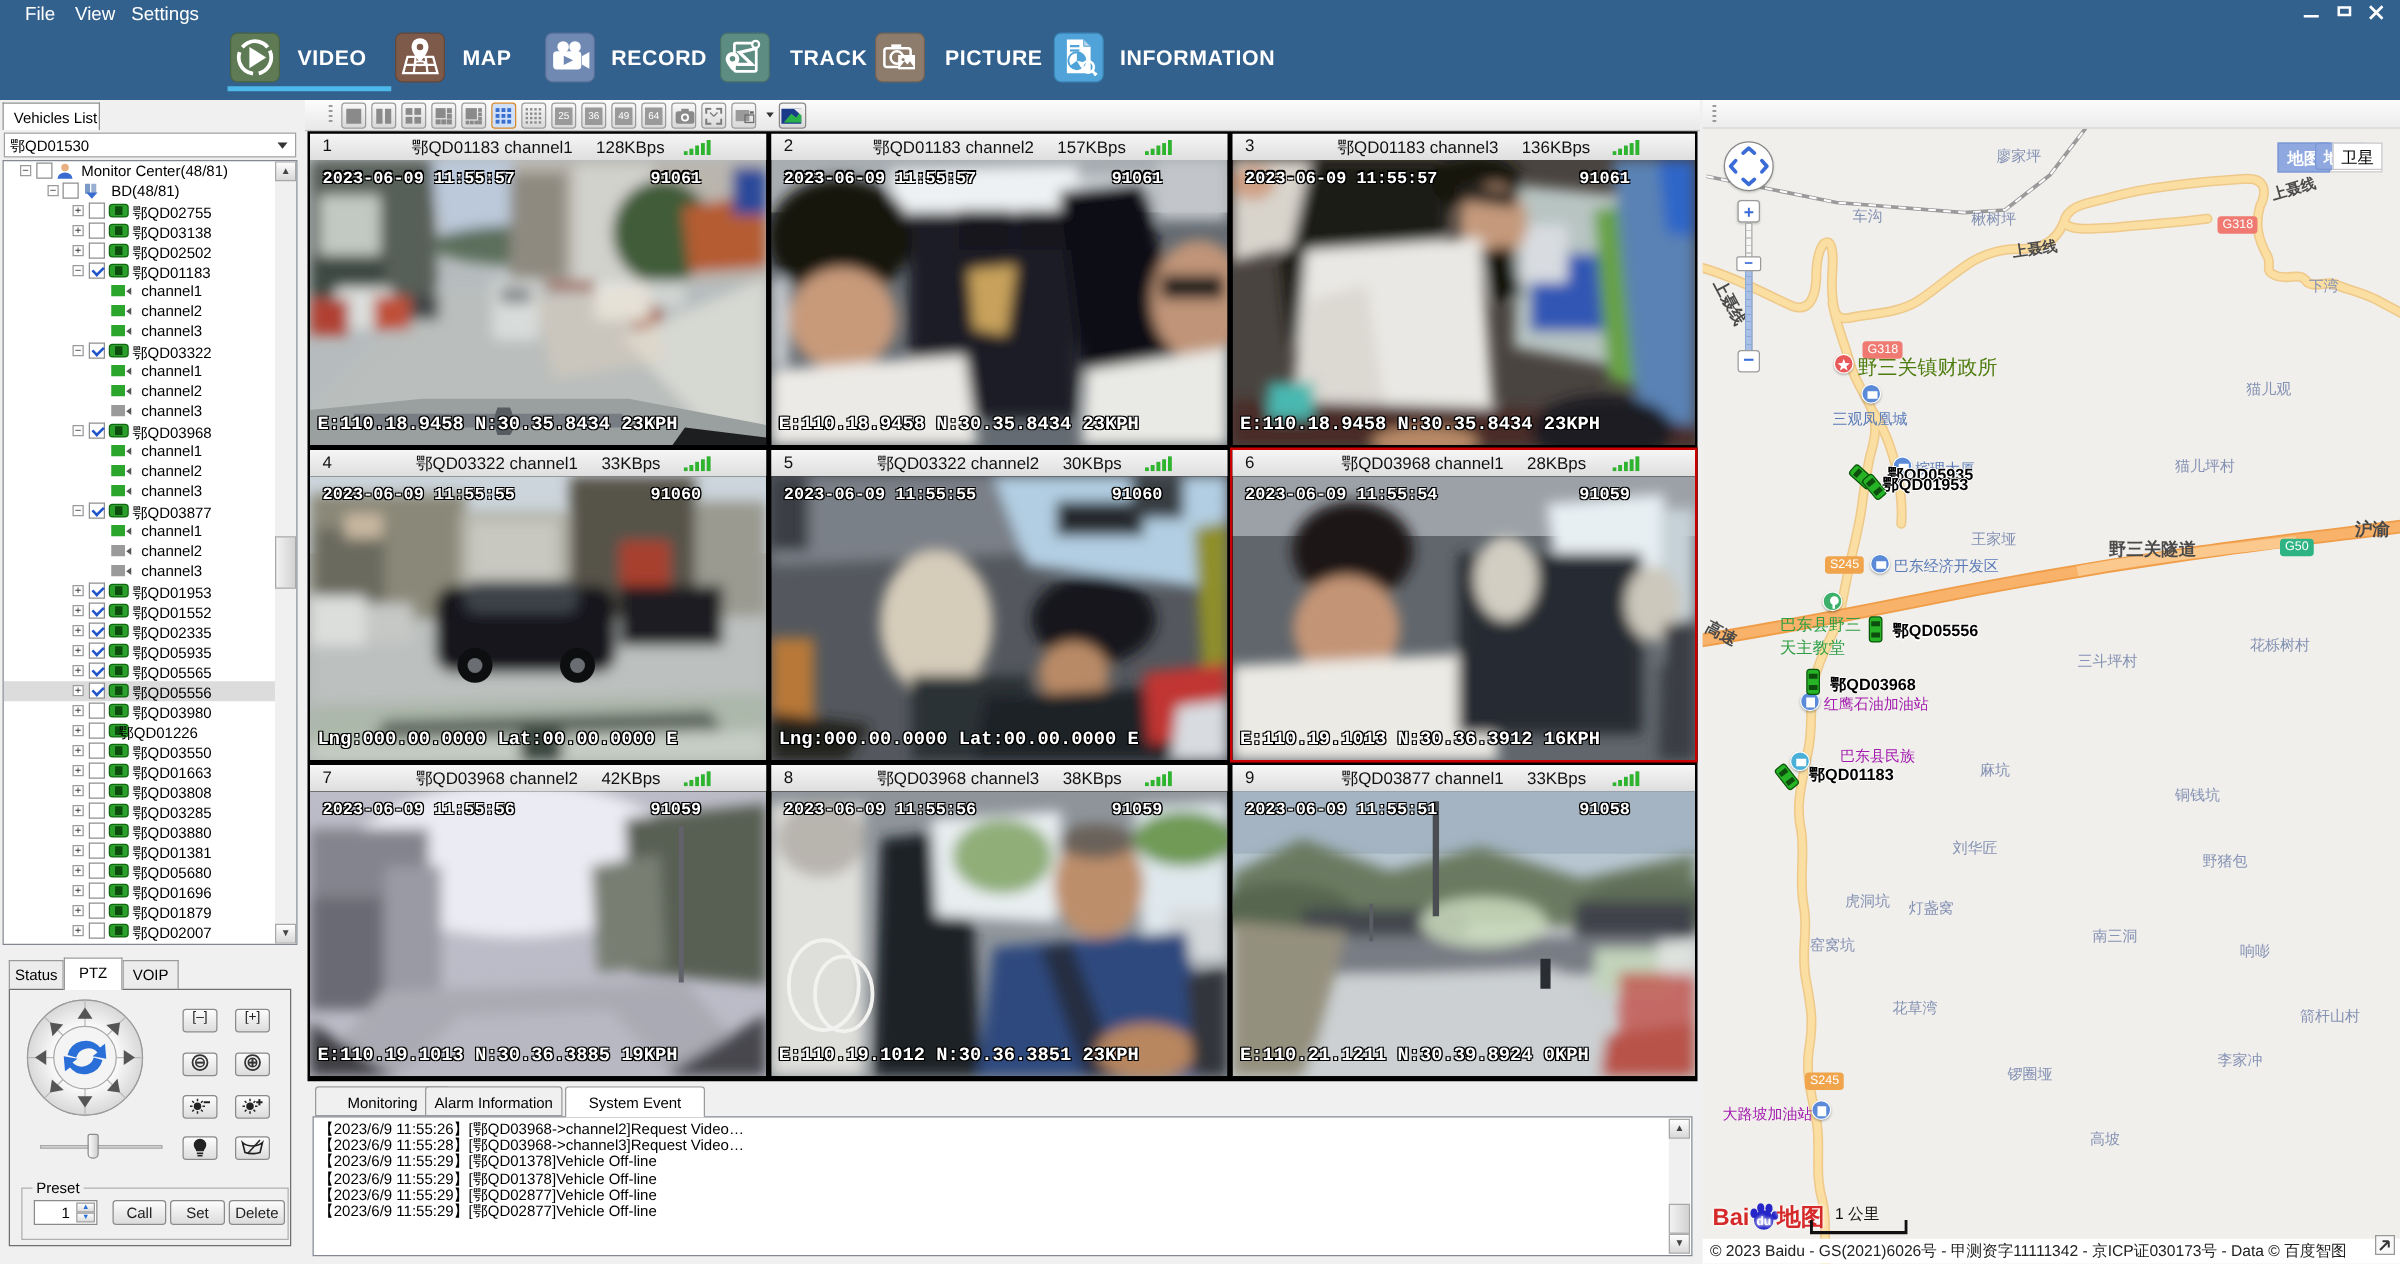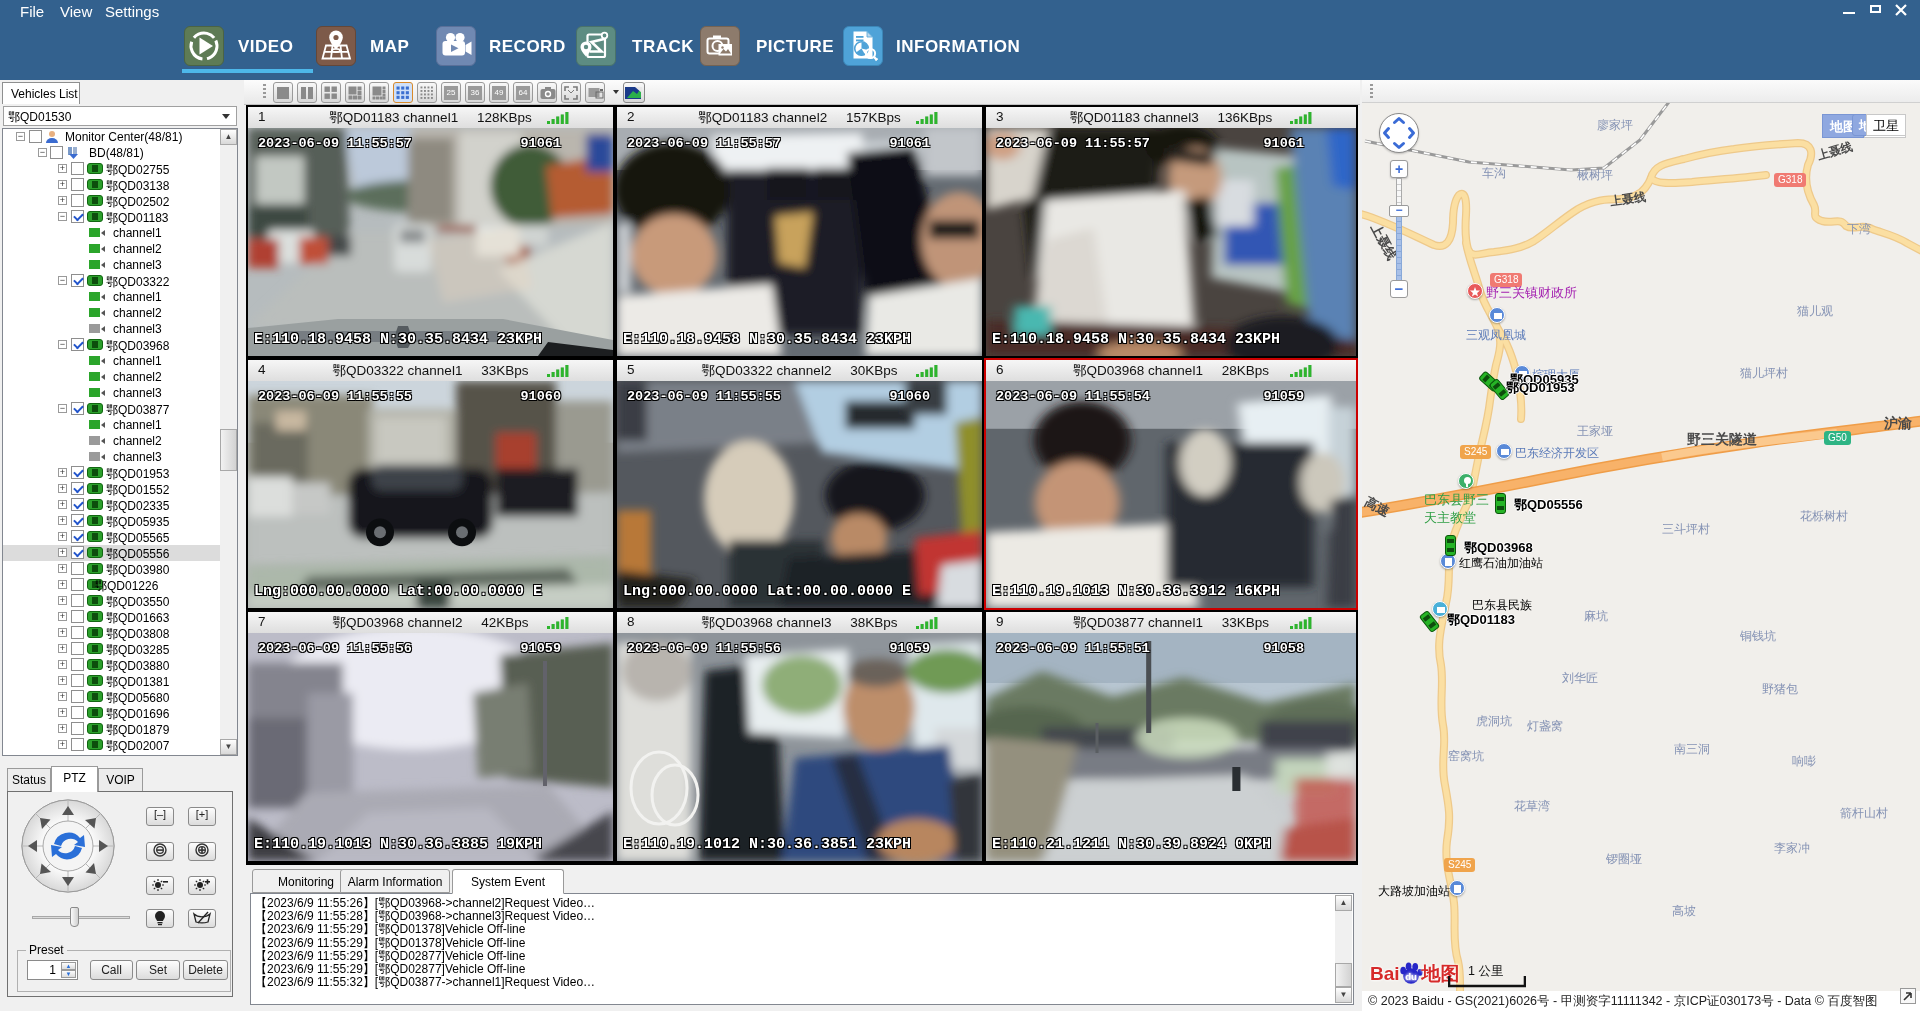--- a/index.html
+++ b/index.html
@@ -43,21 +43,21 @@
 .ov{position:absolute;color:#fff;font-family:"Liberation Mono",monospace;font-weight:bold;font-size:15px;text-shadow:1px 1px 0 #000,-1px -1px 0 #000,1px -1px 0 #000,-1px 1px 0 #000;white-space:nowrap}
 
 #logtabs{position:absolute;left:244px;top:868px;width:1116px;height:25px;background:#f0f0f0}
 .ltab{position:absolute;top:1px;height:24px;border:1px solid #9a9a9a;font-size:12px;text-align:center;padding-top:5px;background:#f0f0f0;border-radius:3px 3px 0 0}
 #logbox{position:absolute;left:250px;top:893px;width:1104px;height:112px;background:#fff;border:1px solid #828790;font-size:12px;line-height:13.2px;padding:3px 0 0 4px;color:#000}
 #logsb{position:absolute;right:1px;top:1px;width:17px;height:108px;background:#f0f0f0}
 
 #mapstrip{position:absolute;left:1362px;top:80px;width:558px;height:23px;background:linear-gradient(#fbfbfb,#ececec);border-bottom:1px solid #d0d0d0}
 #map{position:absolute;left:1362px;top:103px;width:558px;height:908px;background:#f1efeb;overflow:hidden}
 .mlbl{position:absolute;color:#8492b4;font-size:12px;white-space:nowrap}
-.mpoi{position:absolute;color:#000000;font-size:12px;white-space:nowrap}
+.mpoi{position:absolute;color:#a21caf;font-size:12px;white-space:nowrap}
 .mroad{position:absolute;color:#4a4a4a;font-size:12px;font-weight:bold;white-space:nowrap}
 .badge{position:absolute;height:14px;border-radius:3px;color:#fff;font-size:10px;text-align:center;line-height:14px;padding:0 4px}
 .car{position:absolute;width:11px;height:21px;background:#26b426;border:1px solid #0a560a;border-radius:3px}
 .car:before{content:"";position:absolute;left:1px;top:3px;width:7px;height:4px;background:#0d4d0d}
 .car:after{content:"";position:absolute;left:1px;top:12px;width:7px;height:4px;background:#0d4d0d}
 .clab{position:absolute;font-size:13px;font-weight:bold;color:#000;white-space:nowrap;text-shadow:1px 0 0 #fff,-1px 0 0 #fff,0 1px 0 #fff,0 -1px 0 #fff}
 #copyr{position:absolute;left:0px;top:888px;width:558px;height:20px;background:#fff;font-size:12.5px;color:#222;padding:2px 0 0 6px}
 </style></head>
 <body>
 <div id="topbar">
@@ -1024,21 +1024,20 @@
     <div class="ltab" style="left:96px;width:110px">Alarm Information</div>
     <div class="ltab" style="left:208px;width:112px;background:#fff;height:25px;z-index:2;border-bottom:1px solid #fff">System Event</div>
   </div>
 <div id="logbox">
     <div>【2023/6/9 11:55:26】[鄂QD03968-&gt;channel2]Request Video…</div>
     <div>【2023/6/9 11:55:28】[鄂QD03968-&gt;channel3]Request Video…</div>
     <div>【2023/6/9 11:55:29】[鄂QD01378]Vehicle Off-line</div>
     <div>【2023/6/9 11:55:29】[鄂QD01378]Vehicle Off-line</div>
     <div>【2023/6/9 11:55:29】[鄂QD02877]Vehicle Off-line</div>
     <div>【2023/6/9 11:55:29】[鄂QD02877]Vehicle Off-line</div>
-    <div>【2023/6/9 11:55:32】[鄂QD03877-&gt;channel1]Request Video…</div>
     <div id="logsb">
 <div style="position:absolute;top:0;left:0;width:17px;height:16px;background:linear-gradient(#fefefe,#d8d8d8);border:1px solid #a8a8a8;font-size:8px;text-align:center;line-height:14px;color:#444">▲</div>
 <div style="position:absolute;bottom:16px;left:0;width:17px;height:24px;background:linear-gradient(90deg,#f2f2f2,#d2d2d2);border:1px solid #a8a8a8"></div>
 <div style="position:absolute;bottom:0;left:0;width:17px;height:16px;background:linear-gradient(#fefefe,#d8d8d8);border:1px solid #a8a8a8;font-size:8px;text-align:center;line-height:14px;color:#444">▼</div>
     </div>
   </div>
 <div id="mapstrip">
     <div style="position:absolute;left:8px;top:4px;width:3px;height:16px;background-image:repeating-linear-gradient(#999 0 2px,transparent 2px 4px)"></div>
   </div>
 <div id="map">
@@ -1107,21 +1106,21 @@
     <span class="badge" style="left:128px;top:170px;background:#f07a72">G318</span>
     <span class="badge" style="left:412px;top:70px;background:#f07a72">G318</span>
     <span class="badge" style="left:462px;top:328px;background:#2eb484">G50</span>
     <span class="badge" style="left:98px;top:342px;background:#f0a44c">S245</span>
     <span class="badge" style="left:82px;top:755px;background:#f0a44c">S245</span>
     <div style="position:absolute;left:105px;top:180px;width:16px;height:16px;border-radius:50%;background:#e85a5a;border:1.5px solid #fff;box-shadow:0 1px 2px rgba(0,0,0,.3);color:#fff;font-size:9px;text-align:center;line-height:16px">
       <svg width="10" height="10" viewBox="0 0 10 10" style="position:absolute;left:2px;top:2.5px">
         <path d="M5 0 L6.3 3.4 L10 3.6 L7.1 5.9 L8.1 9.4 L5 7.4 L1.9 9.4 L2.9 5.9 L0 3.6 L3.7 3.4 Z" fill="#fff"></path>
       </svg>
     </div>
-    <span style="position:absolute;left:124px;top:181px;color:#a21caf;font-size:13px;white-space:nowrap">野三关镇财政所</span>
+    <span style="position:absolute;left:124px;top:181px;color:#4d7c0f;font-size:16px;white-space:nowrap">野三关镇财政所</span>
     <div style="position:absolute;left:127px;top:204px;width:16px;height:16px;border-radius:50%;background:#5a8ad8;border:1.5px solid #fff;box-shadow:0 1px 2px rgba(0,0,0,.3);color:#fff;font-size:9px;text-align:center;line-height:16px">
       <span style="position:absolute;left:4px;top:5px;width:8px;height:6px;background:#fff"></span>
     </div>
     <span class="mpoi" style="left:104px;top:224px;color:#5a7ab8">三观凤凰城</span>
     <div style="position:absolute;left:152px;top:262px;width:16px;height:16px;border-radius:50%;background:#5a8ad8;border:1.5px solid #fff;box-shadow:0 1px 2px rgba(0,0,0,.3);color:#fff;font-size:9px;text-align:center;line-height:16px">
       <span style="position:absolute;left:4px;top:5px;width:8px;height:6px;background:#fff"></span>
     </div>
     <span class="mpoi" style="left:170px;top:264px;color:#5a7ab8">槟理大厦</span>
     <div style="position:absolute;left:134px;top:340px;width:16px;height:16px;border-radius:50%;background:#5a8ad8;border:1.5px solid #fff;box-shadow:0 1px 2px rgba(0,0,0,.3);color:#fff;font-size:9px;text-align:center;line-height:16px">
       <span style="position:absolute;left:4px;top:5px;width:8px;height:6px;background:#fff"></span>

